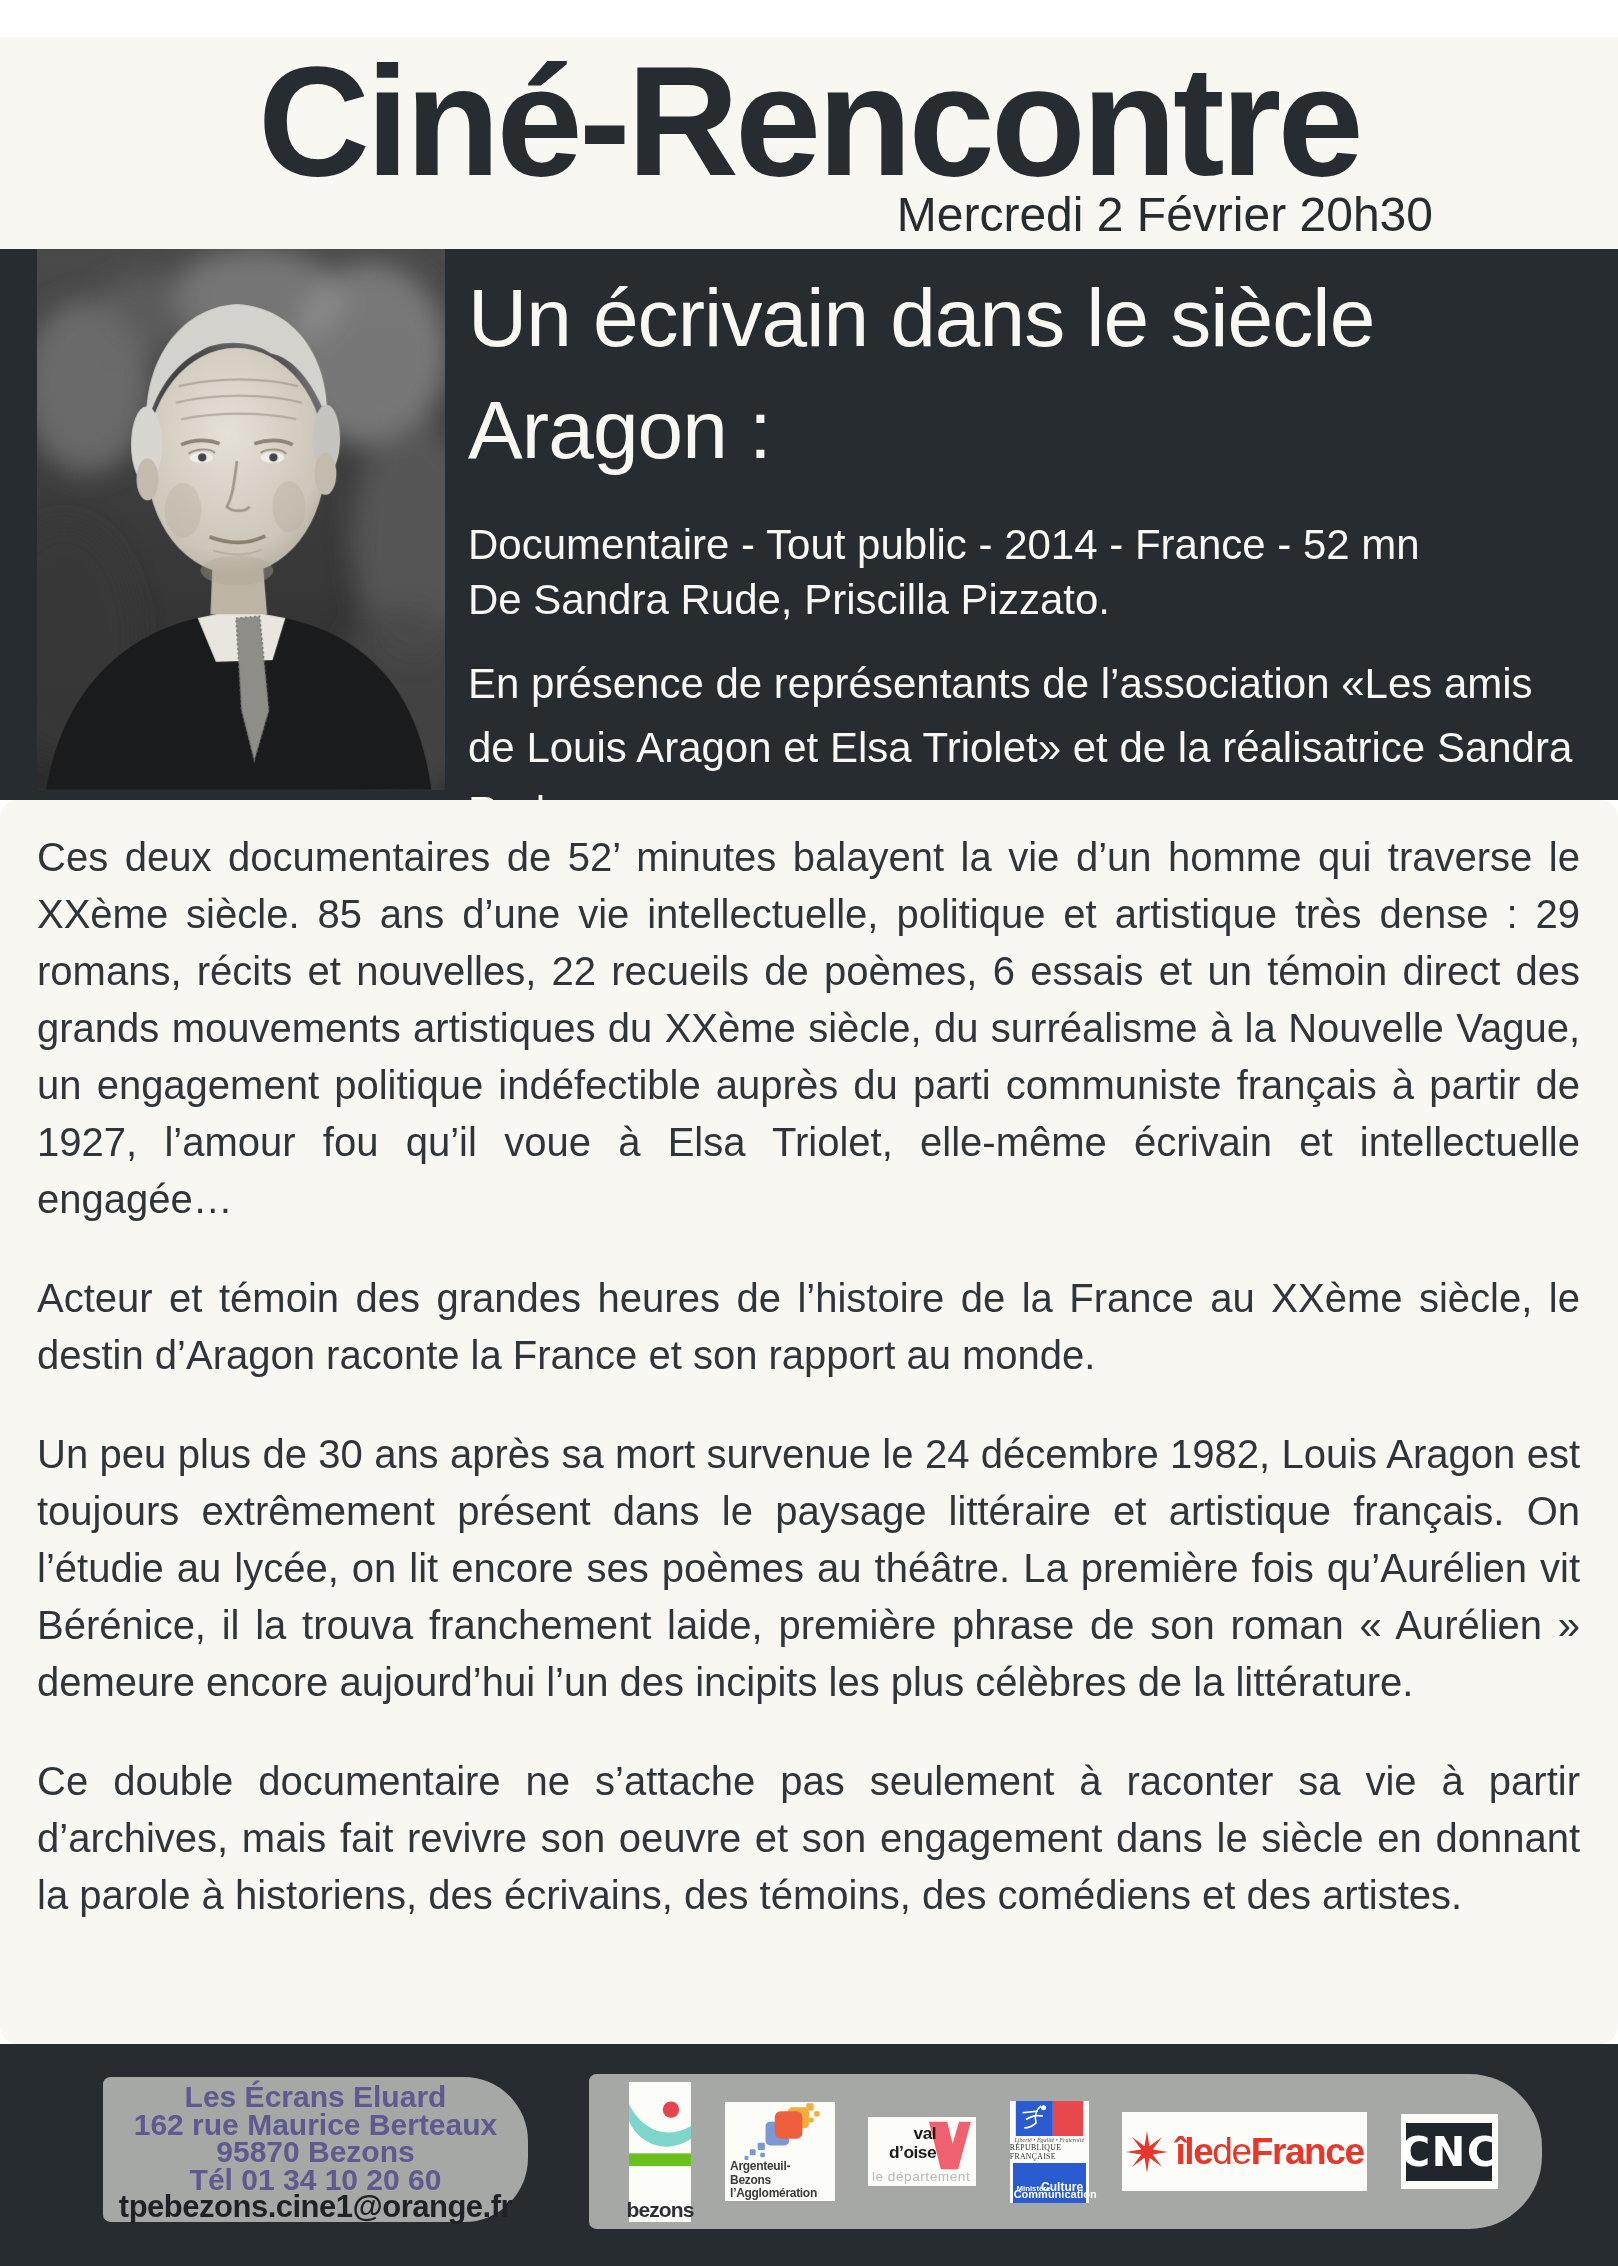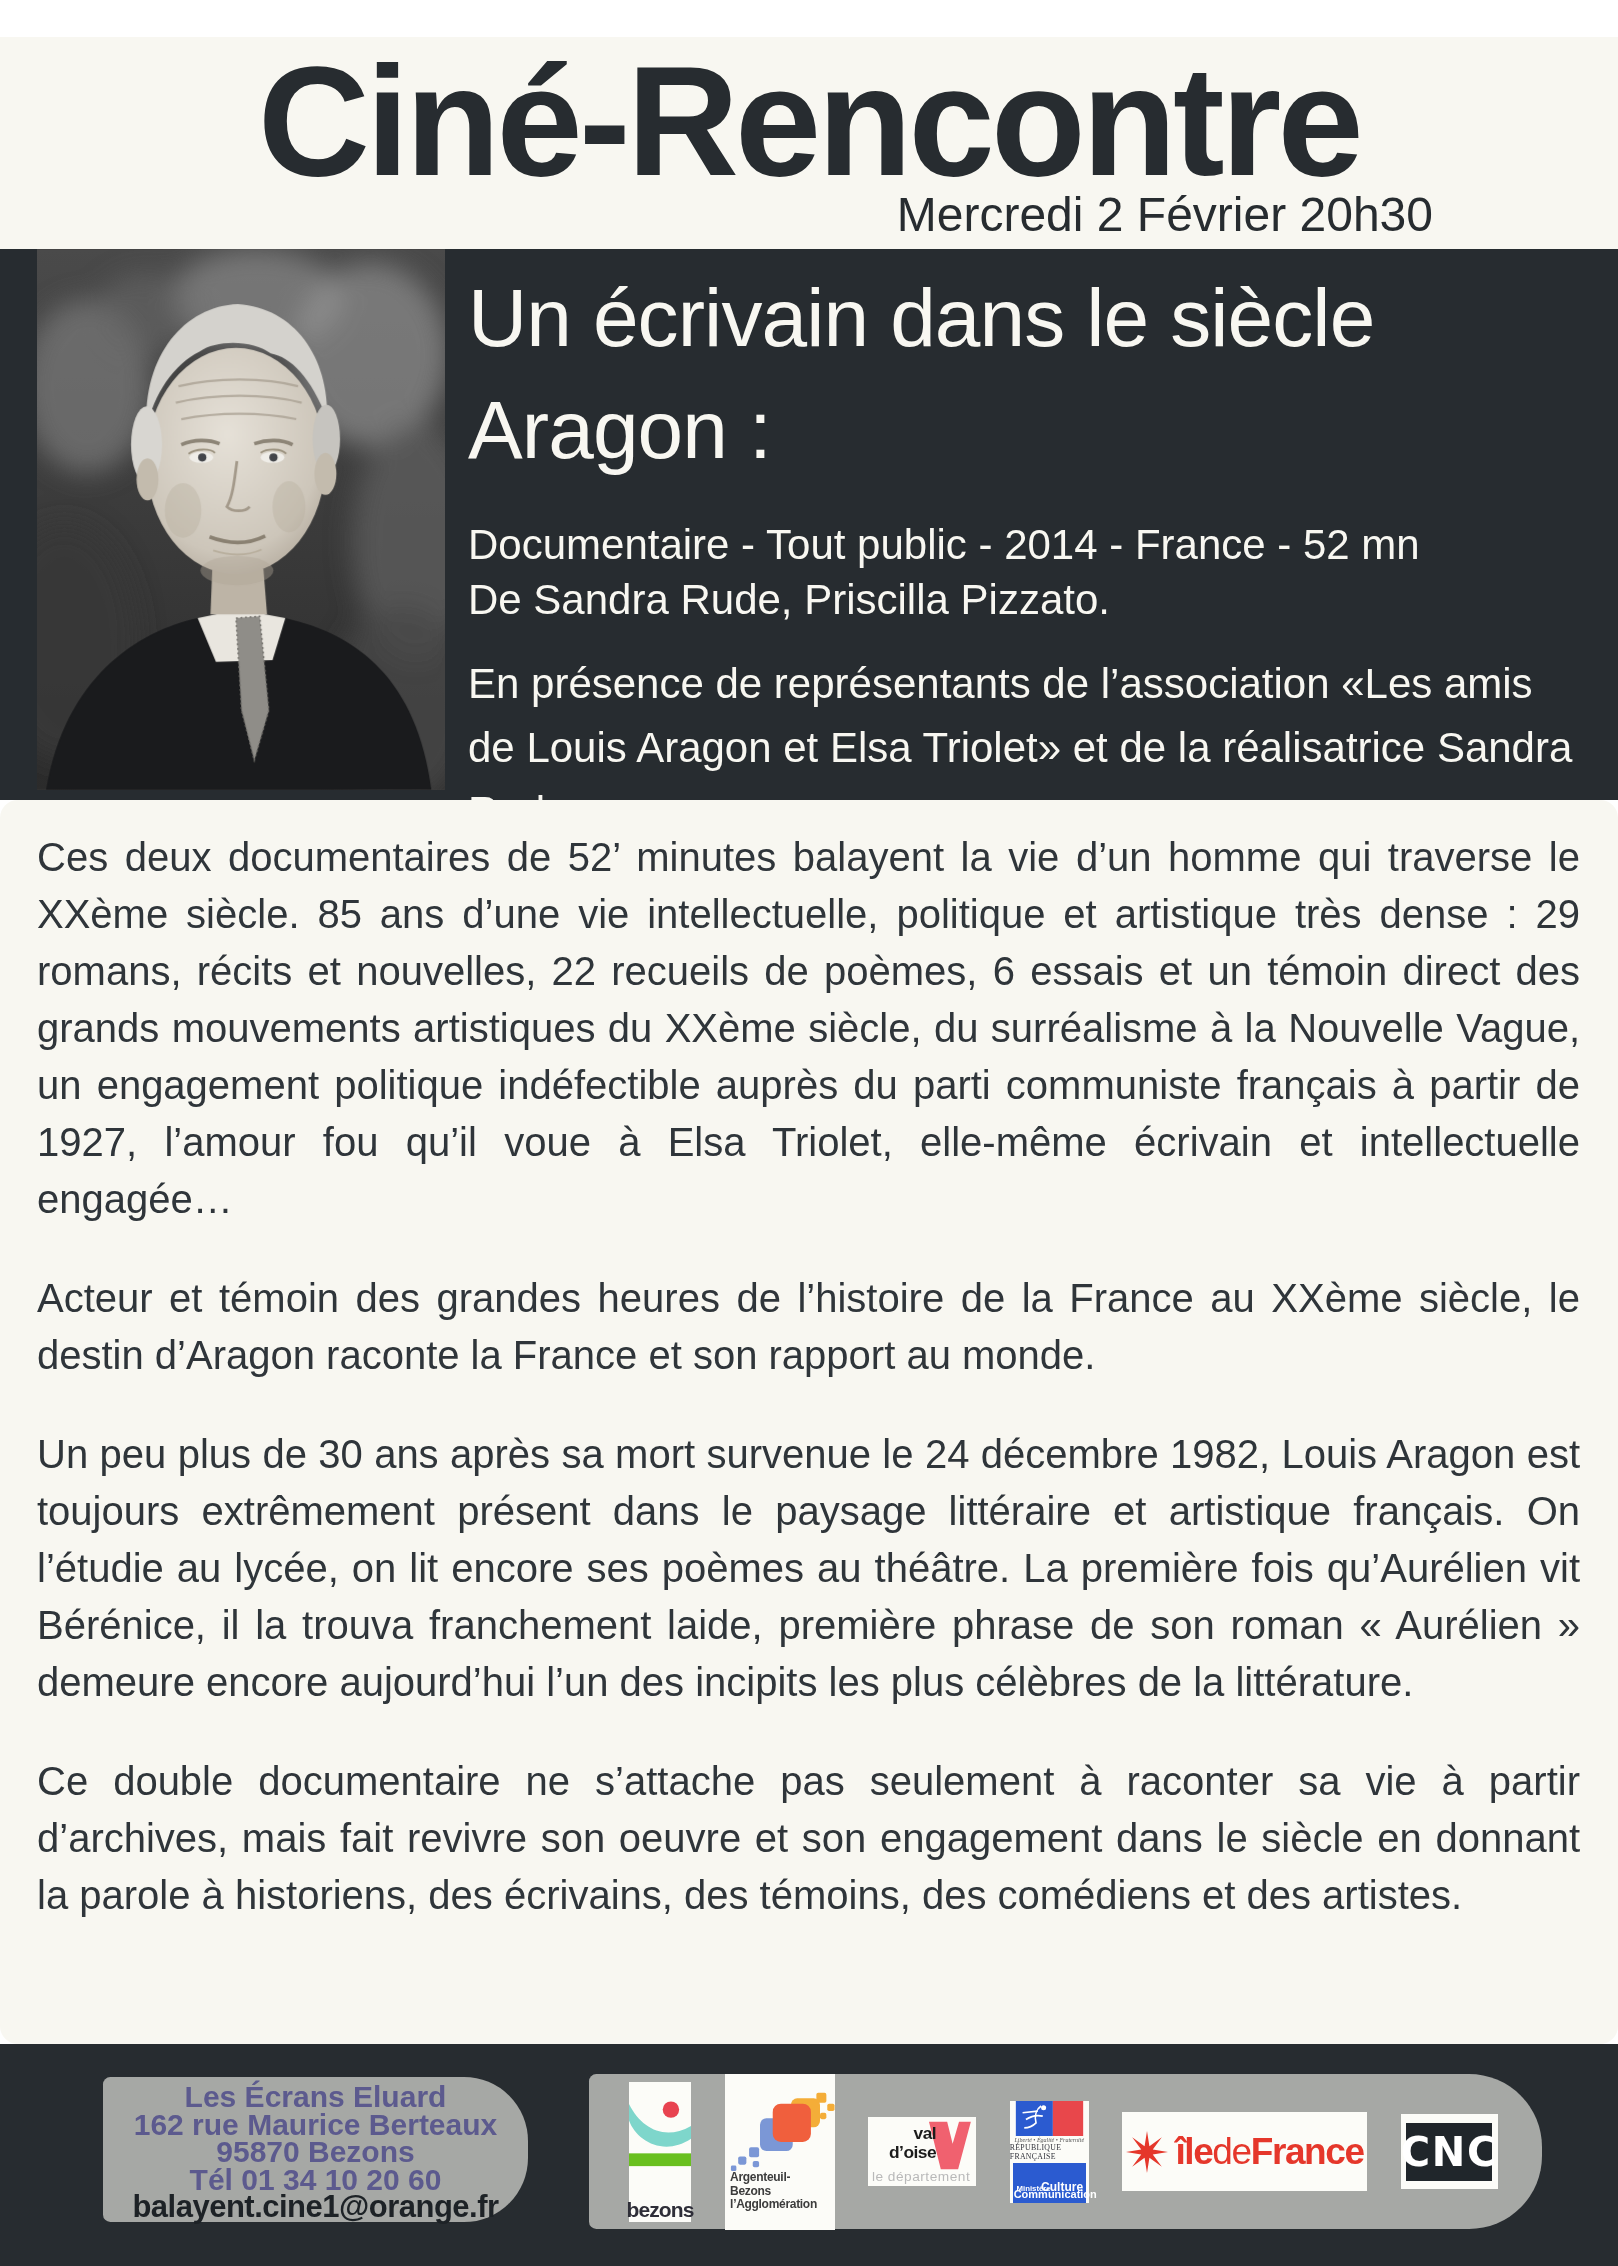--- a/index.html
+++ b/index.html
@@ -58,21 +58,21 @@
              box-sizing:border-box;padding:0 44px 0 40px;
              display:flex;align-items:center;justify-content:space-between;}
   .logo-card{background:#fcfcf8;display:flex;flex-direction:column;
              align-items:center;justify-content:center;box-sizing:border-box;}
 
   
   .card-bezons{width:62px;height:140px;justify-content:space-between;}
   .bezons-label{font-size:21px;font-weight:bold;color:#2e2e38;
                 letter-spacing:-0.9px;margin-top:5.5px;}
   
-  .card-agglo{width:110px;height:156px;}
+  .card-agglo{width:110px;height:99px;}
   .agglo-label{font-size:12px;line-height:13.7px;font-weight:bold;color:#3c3c3c;
                text-align:left;width:99px;letter-spacing:-0.3px;}
   
   .card-vo{width:108px;height:69px;position:relative;display:block;}
   .vo-text{position:absolute;right:40px;top:7.3px;text-align:right;
            font-size:17.4px;line-height:18.3px;font-weight:800;color:#1c1c1c;
            letter-spacing:-0.5px;}
   .vo-v{position:absolute;right:3.7px;top:2.7px;}
   .vo-dept{position:absolute;left:3.7px;bottom:1.8px;width:102px;
            font-size:13.7px;color:#b9b9b9;letter-spacing:0.5px;}
@@ -204,21 +204,21 @@
     <p>Ce double documentaire ne s’attache pas seulement à raconter sa vie à partir d’archives, mais fait revivre son oeuvre et son engagement dans le siècle en donnant la parole à historiens, des écrivains, des témoins, des comédiens et des artistes.</p>
   </section>
 
   <footer class="footer">
 
     <div class="addr-box">
       <div class="addr-line">Les Écrans Eluard</div>
       <div class="addr-line">162 rue Maurice Berteaux</div>
       <div class="addr-line">95870 Bezons</div>
       <div class="addr-line">Tél 01 34 10 20 60</div>
-      <div class="addr-line email">balayent.cine1@orange.fr</div>
+      <div class="addr-line email">tpebezons.cine1@orange.fr</div>
     </div>
 
     <div class="logos-box">
 
       <div class="logo-card card-bezons">
         <svg width="62" height="88" viewBox="0 0 68 96">
           <path d="M0,24 C14,52 40,64 68,48 L68,62 C38,82 8,64 0,42 Z" fill="#7ed6cb"></path>
           <circle cx="46" cy="30" r="9" fill="#e84350"></circle>
           <rect x="0" y="78" width="68" height="14" fill="#69c01f"></rect>
         </svg>

